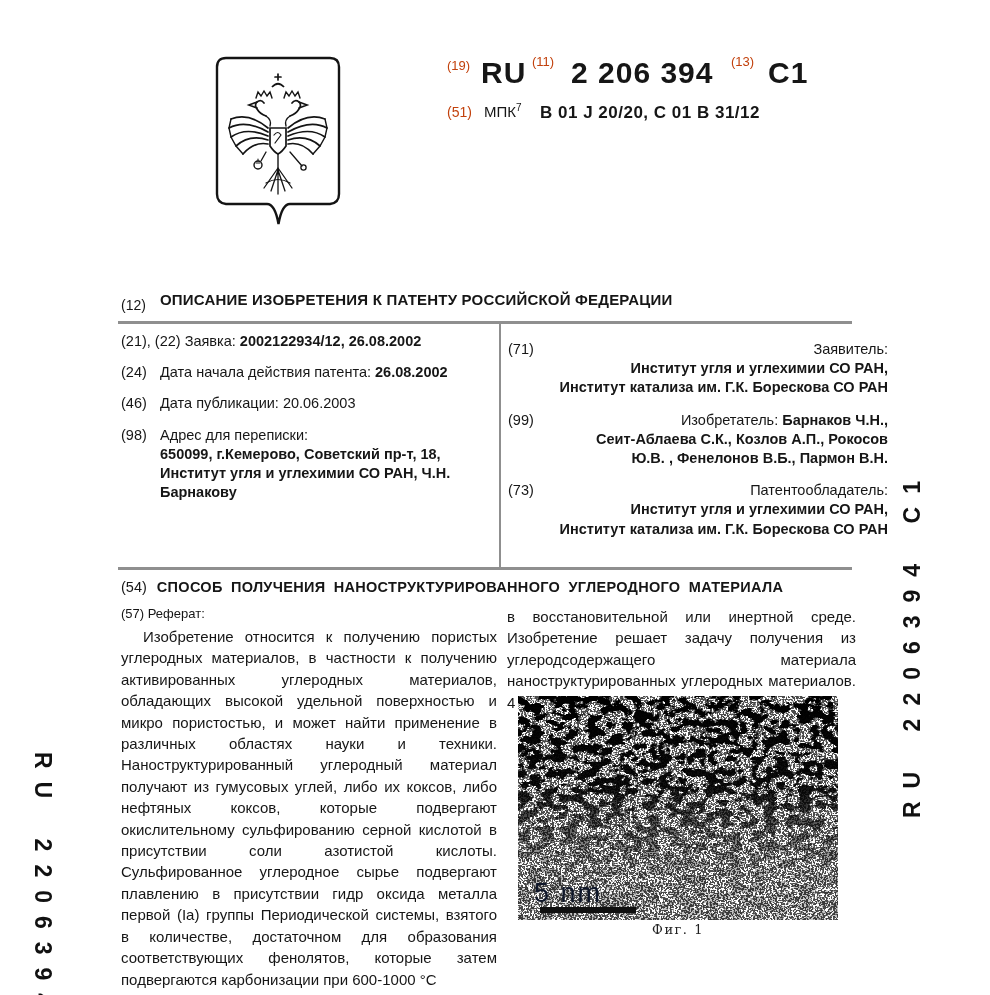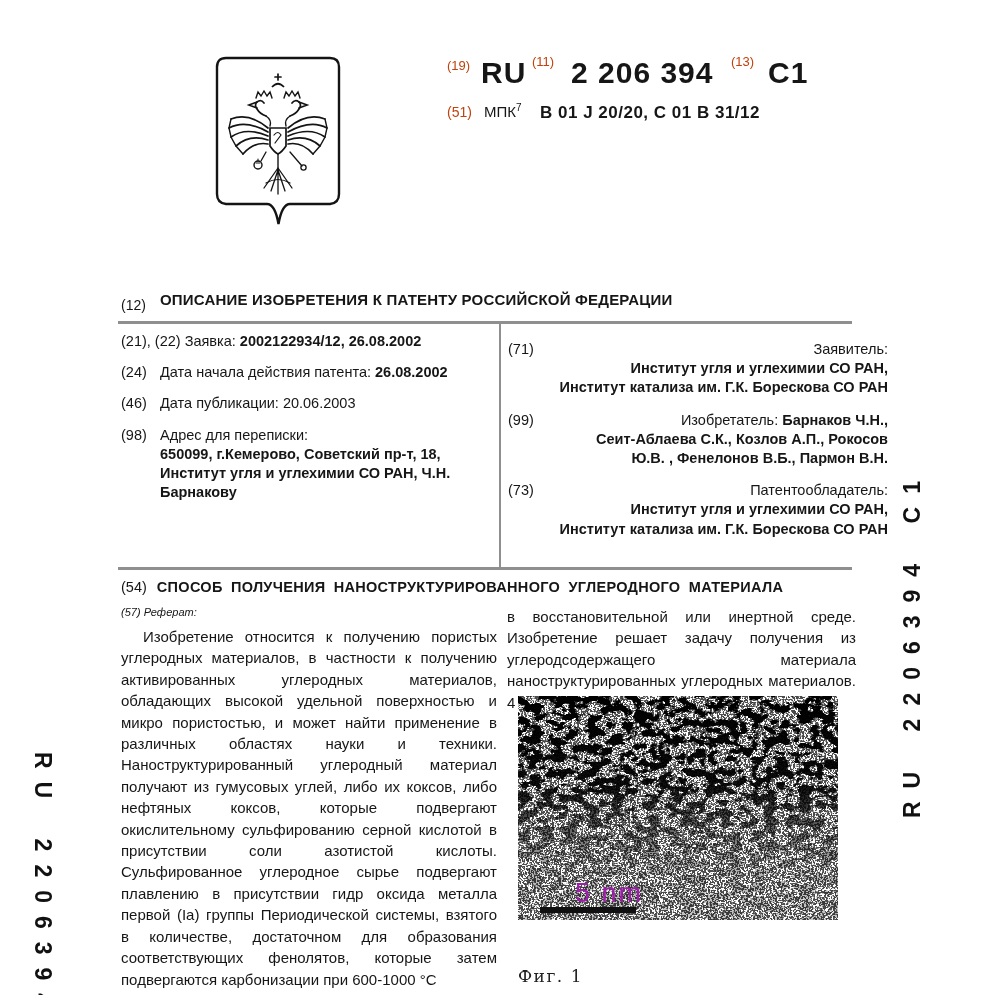--- a/index.html
+++ b/index.html
@@ -28,30 +28,30 @@
   .bib-item.no-hang{padding-left:0;}
   .bib-code{position:absolute;left:0;top:0;}
   .no-hang .bib-code{position:static;}
   .lbl{font-weight:normal;}
   .lbl-block{display:block;}
   .val{font-weight:bold;white-space:pre-line;}
   .val-block{display:block;}
   
   .s54{left:121px;top:579px;width:748px;font-size:14.5px;white-space:nowrap;}
   .s54 .t{font-weight:bold;word-spacing:4px;letter-spacing:.3px;margin-left:6px;}
-  .s57{left:121px;top:606px;font-size:11px;font-style:italic;}
+  .s57{left:121px;top:606px;font-size:13px;}
   .abst{font-size:15px;line-height:21.4px;text-align:justify;}
   .abst-l{left:121px;top:626px;width:376px;text-indent:22px;}
   .abst-r{left:507px;top:606px;width:349px;}
   
   .fig{left:518px;top:696px;width:320px;height:224px;}
-  .scale-label{position:absolute;left:16px;top:182px;font-size:27px;color:#a21caf;letter-spacing:2px;margin-left:41px;}
+  .scale-label{position:absolute;left:16px;top:182px;font-size:27px;color:#0f172a;letter-spacing:2px;}
   .scale-bar{position:absolute;left:22px;top:211px;width:96px;height:6px;background:#101010;}
-  .fig-caption{left:518px;top:922px;width:320px;
-               font-family:"DejaVu Serif",serif;font-size:17px;letter-spacing:1.5px;color:#222;margin-top:44px;}
+  .fig-caption{left:518px;top:922px;width:320px;text-align:center;
+               font-family:"DejaVu Serif",serif;font-size:13px;letter-spacing:1.5px;color:#222;}
 </style>
 </head>
 <body>
 
 <div class="page">
 
   <div class="vnum vleft">RU 2206394 C1</div>
   <div class="vnum vright">RU 2206394 C1</div>
 
   <div class="abs" style="left:214px;top:56px;width:128px;height:173px;">

